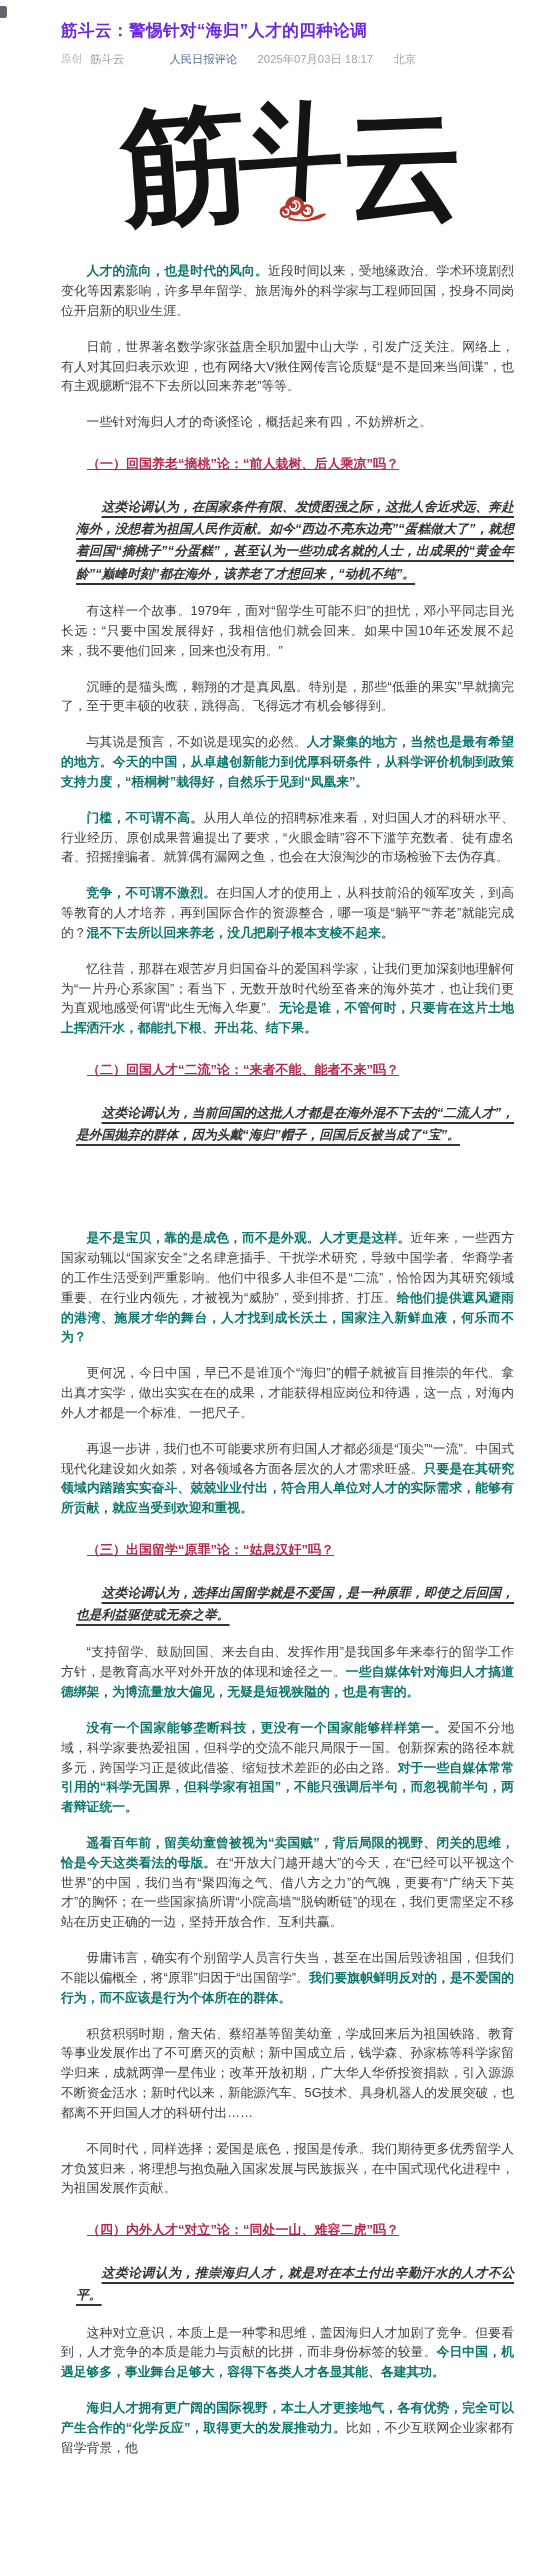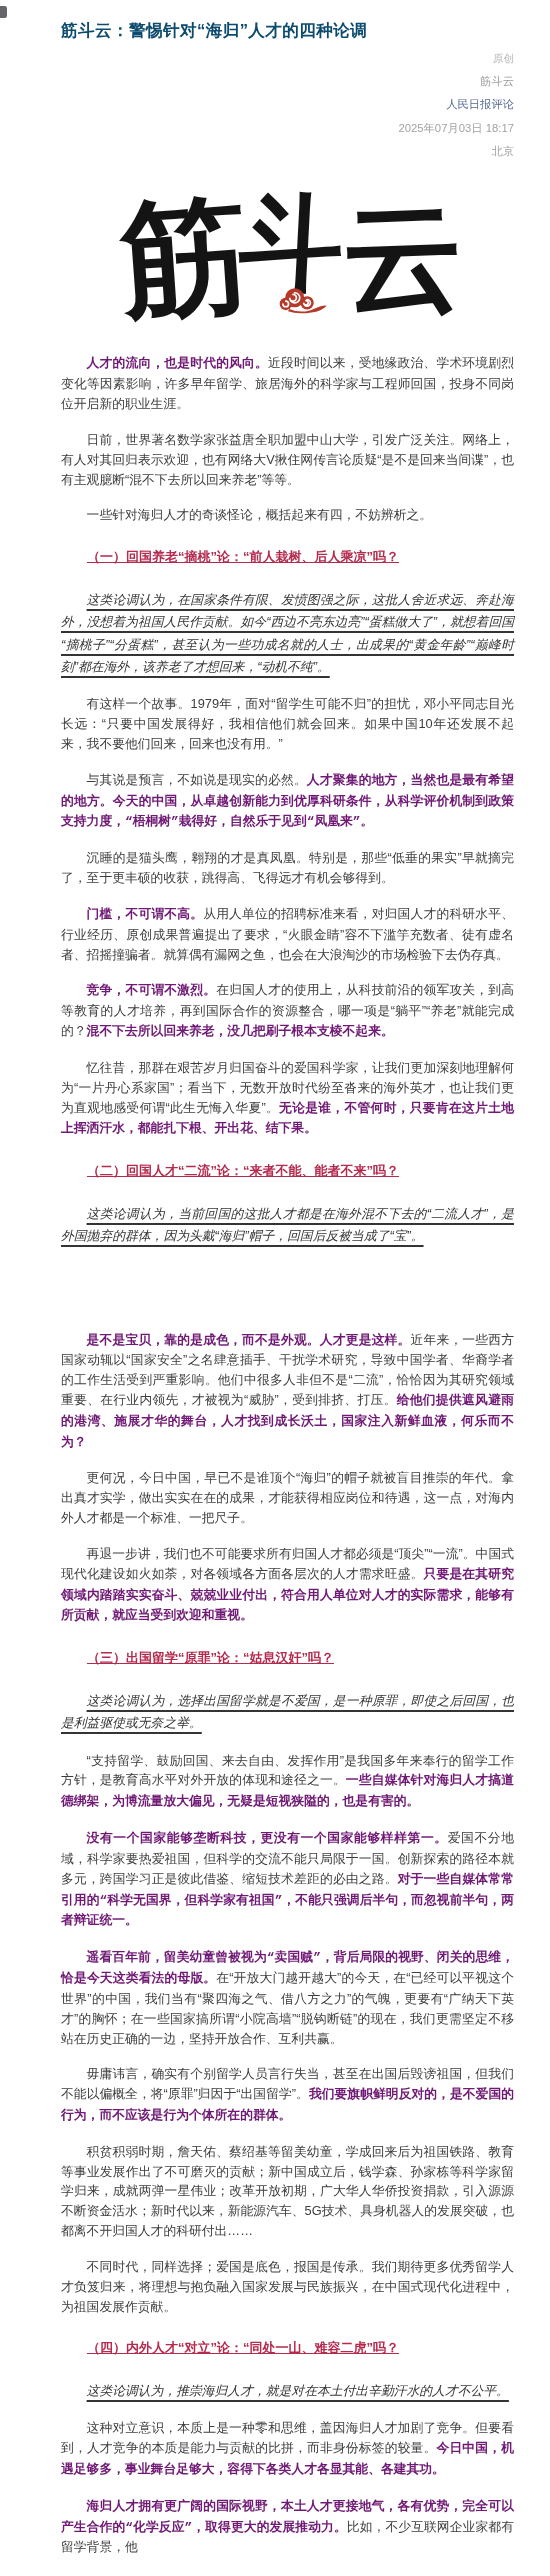--- a/index.html
+++ b/index.html
@@ -1,38 +1,38 @@
 <!DOCTYPE html>
 <html lang="zh" style="font-size:12px"><head>
 <meta charset="utf-8">
 <style>
   html,body{margin:0;padding:0;background:#ffffff;}
   body{width:550px;min-height:2576px;font-family:"Liberation Sans","DejaVu Sans",sans-serif;-webkit-font-smoothing:antialiased;}
   .page{position:relative;width:550px;min-height:2576px;background:#fff;overflow:hidden;}
   .edge-artifact{position:absolute;left:0;top:6px;width:6.8px;height:12px;background:#4a4a52;border-radius:0 2.3px 2.3px 0;opacity:.85;}
   .inner{padding:19.6px 36px 53px 61px;}
-  .title{font-size:16.6px;line-height:1.35;font-weight:700;color:#0c4a6e;margin:0 0 9.8px 0;letter-spacing:0.4px;}
-  .meta{display:flex;align-items:flex-end;gap:8.3px;font-size:11.3px;color:#9b9b9b;margin-bottom:4.5px;white-space:nowrap;flex-direction:column;}
+  .title{font-size:16.6px;line-height:1.35;font-weight:700;color:#6d28d9;margin:0 0 9.8px 0;letter-spacing:0.4px;}
+  .meta{display:flex;align-items:flex-start;gap:8.3px;font-size:11.3px;color:#9b9b9b;margin-bottom:4.5px;white-space:nowrap;}
   .meta .orig{color:#b7b7b7;font-size:10.5px;}
   .meta .author{color:#9b9b9b;}
   .meta .account{color:#576b95;font-weight:500;cursor:pointer;margin-left:37px;}
-  .meta .dt,.meta .loc{color:#a3a3a3;}
+  .meta .dt,.meta .loc{color:#a3a3a3;margin-left:12px;}
   
   .banner{position:relative;height:169px;margin:12px 0 13.5px 0;display:flex;justify-content:center;align-items:center;}
   .calli{position:relative;display:flex;align-items:flex-end;color:#141414;font-family:"DejaVu Serif","Liberation Serif",serif;font-weight:bold;letter-spacing:-9px;filter:blur(0.2px);}
   .calli .c1{font-size:126px;transform:rotate(-4deg) translateY(4.5px);}
   .calli .c2{font-size:104px;transform:rotate(3deg) translateY(-25.6px);}
   .calli .c3{font-size:120px;transform:rotate(-2deg) translateY(1.5px);margin-left:10.5px;}
   .seal{position:absolute;left:50%;bottom:19.6px;transform:translateX(-28%);width:56px;height:41px;}
   
   .article{margin-top:3px;}
   .para{font-size:12.8px;line-height:1.55;color:#3d3d3d;text-indent:2em;text-align:justify;margin:0 0 16px 0;}
-  .para .b{font-weight:700;color:#701a75;font-family:Liberation Mono, monospace;}
+  .para .b{font-weight:700;color:#0f766e;}
   .sec-head{font-size:13px;line-height:1.5;font-weight:700;color:#b42b4e;text-indent:2em;margin:22px 0 22px 0;text-decoration:underline;}
-  .em-para{font-size:12.8px;line-height:1.75;font-weight:400;font-style:italic;color:#343434;text-indent:2em;text-align:justify;margin:0 0 16px 0;text-decoration:underline;text-decoration-thickness:1.5px;text-underline-offset:5.3px;}
+  .em-para{font-size:12.8px;line-height:1.75;font-weight:700;font-style:italic;color:#343434;text-indent:2em;text-align:justify;margin:0 0 16px 15px;text-decoration:underline;text-decoration-thickness:1.5px;text-underline-offset:5.3px;}
 </style>
 </head>
 <body>
 
 <div class="page">
   <div class="edge-artifact"></div>
   <div class="inner">
 
     <h1 class="title">筋斗云：警惕针对“海归”人才的四种论调</h1>
 
@@ -65,22 +65,22 @@
       </svg>
     </div>
 
     <div class="article">
         <p class="para"><span class="b">人才的流向，也是时代的风向。</span><span>近段时间以来，受地缘政治、学术环境剧烈变化等因素影响，许多早年留学、旅居海外的科学家与工程师回国，投身不同岗位开启新的职业生涯。</span></p>
         <p class="para"><span>日前，世界著名数学家张益唐全职加盟中山大学，引发广泛关注。网络上，有人对其回归表示欢迎，也有网络大V揪住网传言论质疑“是不是回来当间谍”，也有主观臆断“混不下去所以回来养老”等等。</span></p>
         <p class="para"><span>一些针对海归人才的奇谈怪论，概括起来有四，不妨辨析之。</span></p>
         <h2 class="sec-head"><span>（一）回国养老“摘桃”论：“前人栽树、后人乘凉”吗？</span></h2>
         <p class="em-para"><span>这类论调认为，在国家条件有限、发愤图强之际，这批人舍近求远、奔赴海外，没想着为祖国人民作贡献。如今“西边不亮东边亮”“蛋糕做大了”，就想着回国“摘桃子”“分蛋糕”，甚至认为一些功成名就的人士，出成果的“黄金年龄”“巅峰时刻”都在海外，该养老了才想回来，“动机不纯”。</span></p>
         <p class="para"><span>有这样一个故事。1979年，面对“留学生可能不归”的担忧，邓小平同志目光长远：“只要中国发展得好，我相信他们就会回来。如果中国10年还发展不起来，我不要他们回来，回来也没有用。”</span></p>
+        <p class="para"><span>沉睡的是猫头鹰，翱翔的才是真凤凰。特别是，那些“低垂的果实”早就摘完了，至于更丰硕的收获，跳得高、飞得远才有机会够得到。</span></p>
         <p class="para"><span>与其说是预言，不如说是现实的必然。</span><span class="b">人才聚集的地方，当然也是最有希望的地方。今天的中国，从卓越创新能力到优厚科研条件，从科学评价机制到政策支持力度，“梧桐树”栽得好，自然乐于见到“凤凰来”。</span></p>
-        <p class="para"><span>沉睡的是猫头鹰，翱翔的才是真凤凰。特别是，那些“低垂的果实”早就摘完了，至于更丰硕的收获，跳得高、飞得远才有机会够得到。</span></p>
         <p class="para"><span class="b">门槛，不可谓不高。</span><span>从用人单位的招聘标准来看，对归国人才的科研水平、行业经历、原创成果普遍提出了要求，“火眼金睛”容不下滥竽充数者、徒有虚名者、招摇撞骗者。就算偶有漏网之鱼，也会在大浪淘沙的市场检验下去伪存真。</span></p>
         <p class="para"><span class="b">竞争，不可谓不激烈。</span><span>在归国人才的使用上，从科技前沿的领军攻关，到高等教育的人才培养，再到国际合作的资源整合，哪一项是“躺平”“养老”就能完成的？</span><span class="b">混不下去所以回来养老，没几把刷子根本支棱不起来。</span></p>
         <p class="para"><span>忆往昔，那群在艰苦岁月归国奋斗的爱国科学家，让我们更加深刻地理解何为“一片丹心系家国”；看当下，无数开放时代纷至沓来的海外英才，也让我们更为直观地感受何谓“此生无悔入华夏”。</span><span class="b">无论是谁，不管何时，只要肯在这片土地上挥洒汗水，都能扎下根、开出花、结下果。</span></p>
         <h2 class="sec-head"><span>（二）回国人才“二流”论：“来者不能、能者不来”吗？</span></h2>
         <p class="em-para"><span>这类论调认为，当前回国的这批人才都是在海外混不下去的“二流人才”，是外国抛弃的群体，因为头戴“海归”帽子，回国后反被当成了“宝”。</span></p>
         <div style="height: 66px;"></div>
         <p class="para"><span class="b">是不是宝贝，靠的是成色，而不是外观。人才更是这样。</span><span>近年来，一些西方国家动辄以“国家安全”之名肆意插手、干扰学术研究，导致中国学者、华裔学者的工作生活受到严重影响。他们中很多人非但不是“二流”，恰恰因为其研究领域重要、在行业内领先，才被视为“威胁”，受到排挤、打压。</span><span class="b">给他们提供遮风避雨的港湾、施展才华的舞台，人才找到成长沃土，国家注入新鲜血液，何乐而不为？</span></p>
         <p class="para"><span>更何况，今日中国，早已不是谁顶个“海归”的帽子就被盲目推崇的年代。拿出真才实学，做出实实在在的成果，才能获得相应岗位和待遇，这一点，对海内外人才都是一个标准、一把尺子。</span></p>
         <p class="para"><span>再退一步讲，我们也不可能要求所有归国人才都必须是“顶尖”“一流”。中国式现代化建设如火如荼，对各领域各方面各层次的人才需求旺盛。</span><span class="b">只要是在其研究领域内踏踏实实奋斗、兢兢业业付出，符合用人单位对人才的实际需求，能够有所贡献，就应当受到欢迎和重视。</span></p>
         <h2 class="sec-head"><span>（三）出国留学“原罪”论：“姑息汉奸”吗？</span></h2>

